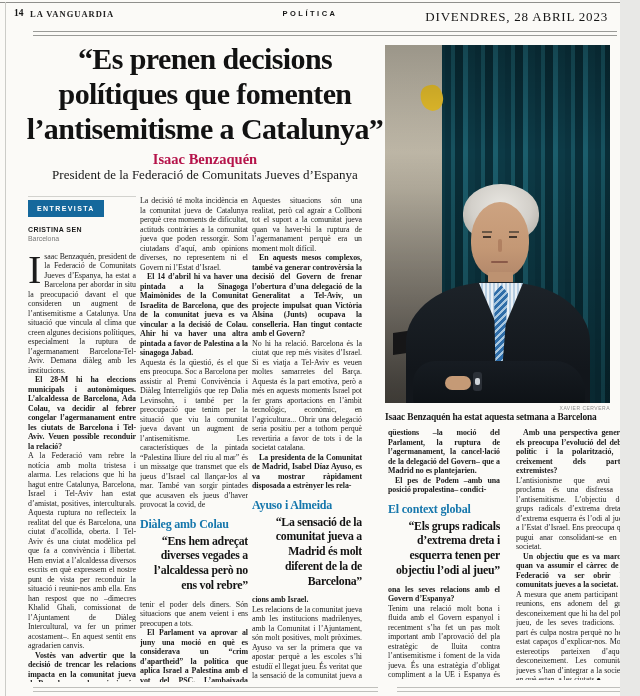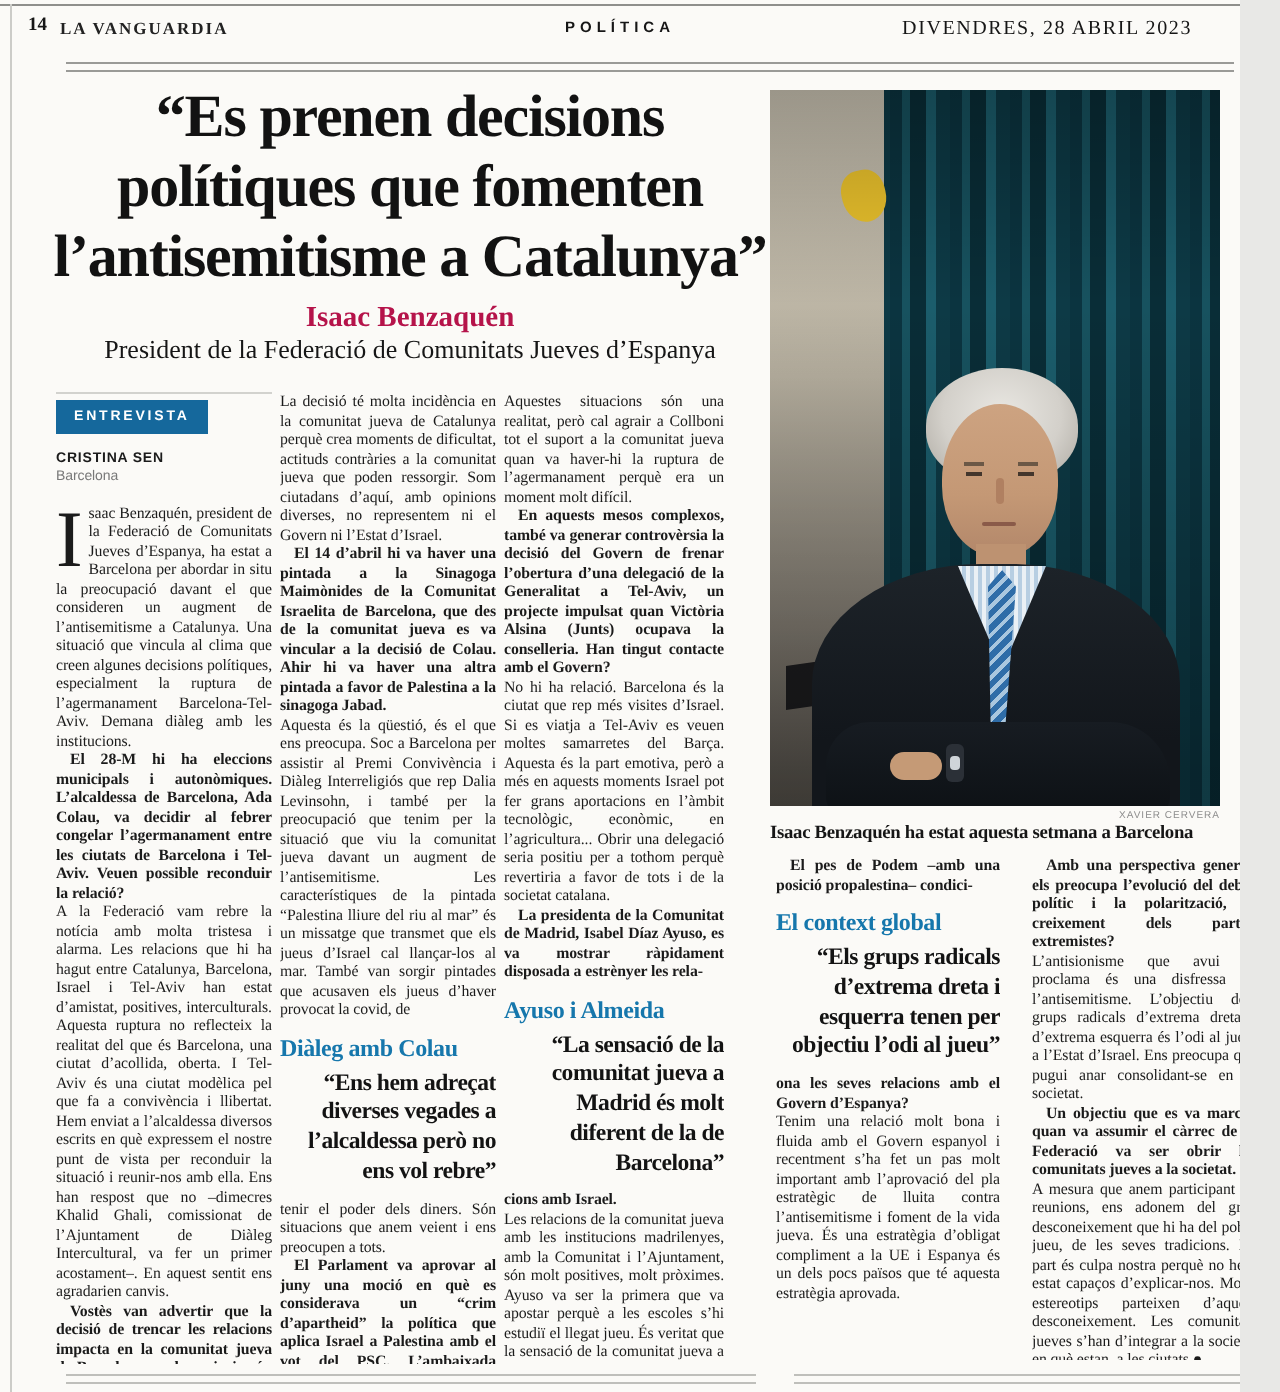--- a/index.html
+++ b/index.html
@@ -6,21 +6,21 @@
   .page{position:relative;width:620px;height:696px;background:#fbfaf7;overflow:hidden;
         font-family:"Liberation Serif",serif;color:#161616;}
   .topline{position:absolute;top:2px;left:0;right:0;height:1px;background:#8f8f8c;}
   .sideline{position:absolute;top:2px;bottom:0;width:1px;background:#ccccc8;}
   .sideline.l{left:5px}.sideline.r{left:636px}
   
   .pageno{position:absolute;left:14px;top:8px;font-weight:bold;font-size:9.5px;}
   .paper{position:absolute;left:30px;top:9px;font-weight:bold;font-size:8.5px;letter-spacing:1px;color:#222;}
   .section{position:absolute;left:0;right:0;top:9px;text-align:center;
            font-family:"Liberation Sans",sans-serif;font-weight:bold;font-size:7.5px;letter-spacing:2.5px;}
-  .date{position:absolute;right:24px;top:9px;font-size:10px;letter-spacing:0.8px;}
+  .date{position:absolute;right:12px;top:9px;font-size:13px;letter-spacing:0.8px;}
   .dblrule{position:absolute;top:31px;left:33px;right:3px;height:3px;
            border-top:1px solid #9a9a97;border-bottom:1px solid #9a9a97;}
   
   .headline{position:absolute;left:24px;top:41px;width:362px;text-align:center;
             font-weight:bold;font-size:30px;line-height:35px;letter-spacing:-0.6px;color:#121212;}
   .byname{position:absolute;left:24px;top:151px;width:362px;text-align:center;
           font-weight:bold;font-size:14.5px;color:#b5134a;}
   .byrole{position:absolute;left:24px;top:167px;width:362px;text-align:center;font-size:13px;}
   
   .photo{position:absolute;left:385px;top:45px;width:225px;height:358px;margin:0;overflow:hidden;background:#0b3540;}
@@ -154,20 +154,21 @@
       <p class="blk para">Aquestes situacions són una realitat, però cal agrair a Collboni tot el suport a la comunitat jueva quan va haver-hi la ruptura de l’agermanament perquè era un moment molt difícil.</p>
       <p class="blk question">En aquests mesos complexos, també va generar controvèrsia la decisió del Govern de frenar l’obertura d’una delegació de la Generalitat a Tel-Aviv, un projecte impulsat quan Victòria Alsina (Junts) ocupava la conselleria. Han tingut contacte amb el Govern?</p>
       <p class="blk para">No hi ha relació. Barcelona és la ciutat que rep més visites d’Israel. Si es viatja a Tel-Aviv es veuen moltes samarretes del Barça. Aquesta és la part emotiva, però a més en aquests moments Israel pot fer grans aportacions en l’àmbit tecnològic, econòmic, en l’agricultura... Obrir una delegació seria positiu per a tothom perquè revertiria a favor de tots i de la societat catalana.</p>
       <p class="blk question">La presidenta de la Comunitat de Madrid, Isabel Díaz Ayuso, es va mostrar ràpidament disposada a estrènyer les rela-</p>
       <h3 class="blk subhead">Ayuso i Almeida</h3>
       <div class="blk quote">“La sensació de la comunitat jueva a Madrid és molt diferent de la de Barcelona”</div>
       <p class="blk question_cont">cions amb Israel.</p>
       <p class="blk para">Les relacions de la comunitat jueva amb les institucions madrilenyes, amb la Comunitat i l’Ajuntament, són molt positives, molt pròximes. Ayuso va ser la primera que va apostar perquè a les escoles s’hi estudiï el llegat jueu. És veritat que la sensació de la comunitat jueva a Madrid no té res a veure amb la que es viu a Barcelona, pels fets que estem comentant. Són</p>
     </div>
   <div class="col c4">
+      <p class="blk question_cont">qüestions –la moció del Parlament, la ruptura de l’agermanament, la cancel·lació de la delegació del Govern– que a Madrid no es plantejarien.</p>
       <p class="blk question">El pes de Podem –amb una posició propalestina– condici-</p>
       <h3 class="blk subhead">El context global</h3>
       <div class="blk quote">“Els grups radicals d’extrema dreta i esquerra tenen per objectiu l’odi al jueu”</div>
       <p class="blk question_cont">ona les seves relacions amb el Govern d’Espanya?</p>
       <p class="blk para">Tenim una relació molt bona i fluida amb el Govern espanyol i recentment s’ha fet un pas molt important amb l’aprovació del pla estratègic de lluita contra l’antisemitisme i foment de la vida jueva. És una estratègia d’obligat compliment a la UE i Espanya és un dels pocs països que té aquesta estratègia aprovada.</p>
     </div>
   <div class="col c5">
       <p class="blk question">Amb una perspectiva general, els preocupa l’evolució del debat polític i la polarització, el creixement dels partits extremistes?</p>
       <p class="blk para">L’antisionisme que avui es proclama és una disfressa de l’antisemitisme. L’objectiu dels grups radicals d’extrema dreta i d’extrema esquerra és l’odi al jueu, a l’Estat d’Israel. Ens preocupa que pugui anar consolidant-se en la societat.</p>
       <p class="blk question">Un objectiu que es va marcar quan va assumir el càrrec de la Federació va ser obrir les comunitats jueves a la societat.</p>

